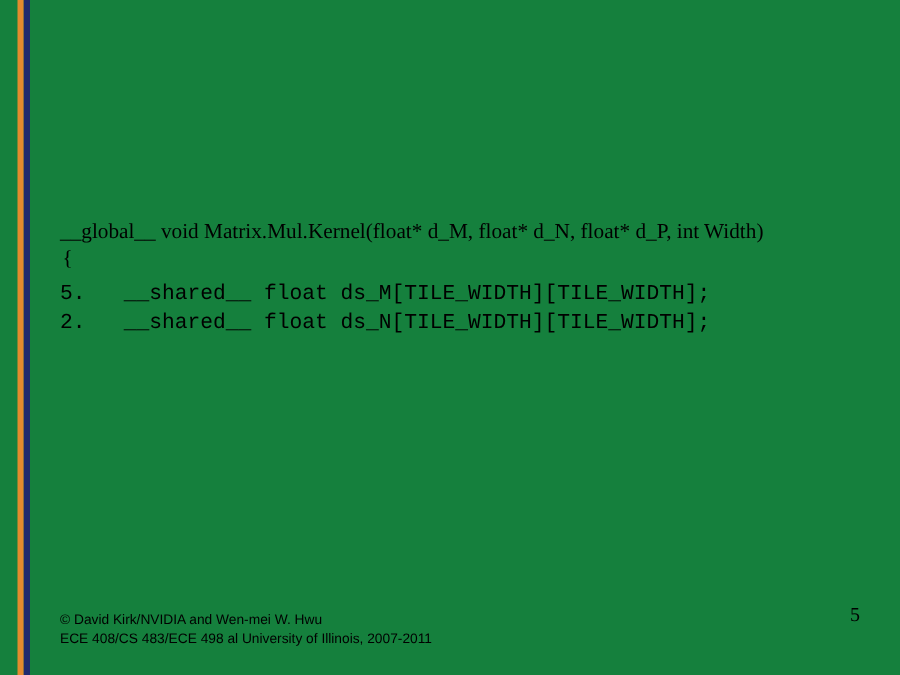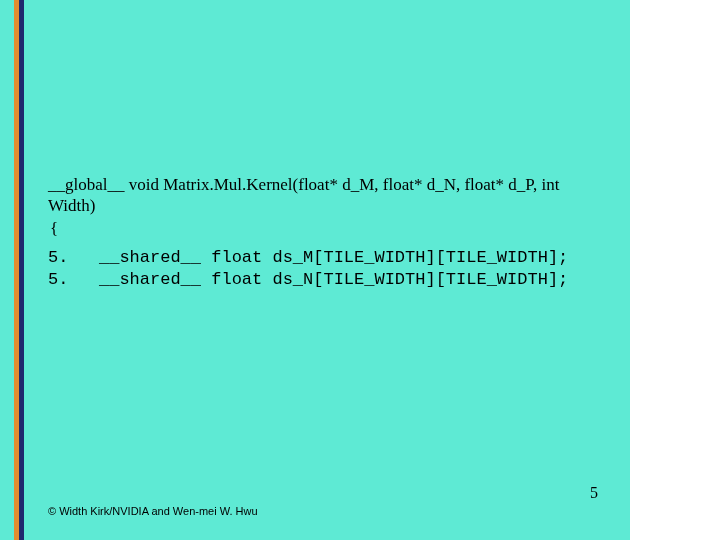--- a/index.html
+++ b/index.html
@@ -1,21 +1,21 @@
 <!DOCTYPE html>
 <html><head>
 <meta charset="utf-8">
 <style>
   * { margin: 0; padding: 0; box-sizing: border-box; }
   html, body { width: 720px; height: 540px; background: #ffffff; font-family: Arial, Helvetica, sans-serif; overflow: hidden; }
   .slide {
     position: relative;
-    width: 630px;
+    width: 720px;
     height: 540px;
-    background: #5eead4;
+    background: #15803d;
   }
   .side-bars {
     position: absolute;
     left: 14px;
     top: 0;
     width: 10px;
     height: 540px;
     display: flex;
   }
   .bar-orange {
@@ -80,22 +80,23 @@
 
   <div class="side-bars">
     <div class="bar-orange"></div>
     <div class="bar-navy"></div>
   </div>
 
   <div class="content">
     <div class="decl">__global__ void Matrix.Mul.Kernel(float* d_M, float* d_N, float* d_P, int Width)</div>
     <div class="brace">{</div>
     <div class="code-block"><span>5.   __shared__ float ds_M[TILE_WIDTH][TILE_WIDTH];</span>
-<span>5.   __shared__ float ds_N[TILE_WIDTH][TILE_WIDTH];</span></div>
+<span>2.   __shared__ float ds_N[TILE_WIDTH][TILE_WIDTH];</span></div>
   </div>
 
   <div class="footer">
-    <div>© Width Kirk/NVIDIA and Wen-mei W. Hwu</div>
+    <div>© David Kirk/NVIDIA and Wen-mei W. Hwu</div>
+    <div>ECE 408/CS 483/ECE 498 al University of Illinois, 2007-2011</div>
   </div>
 
   <div class="page-number">5</div>
 
 </div>
 
 </body></html>

